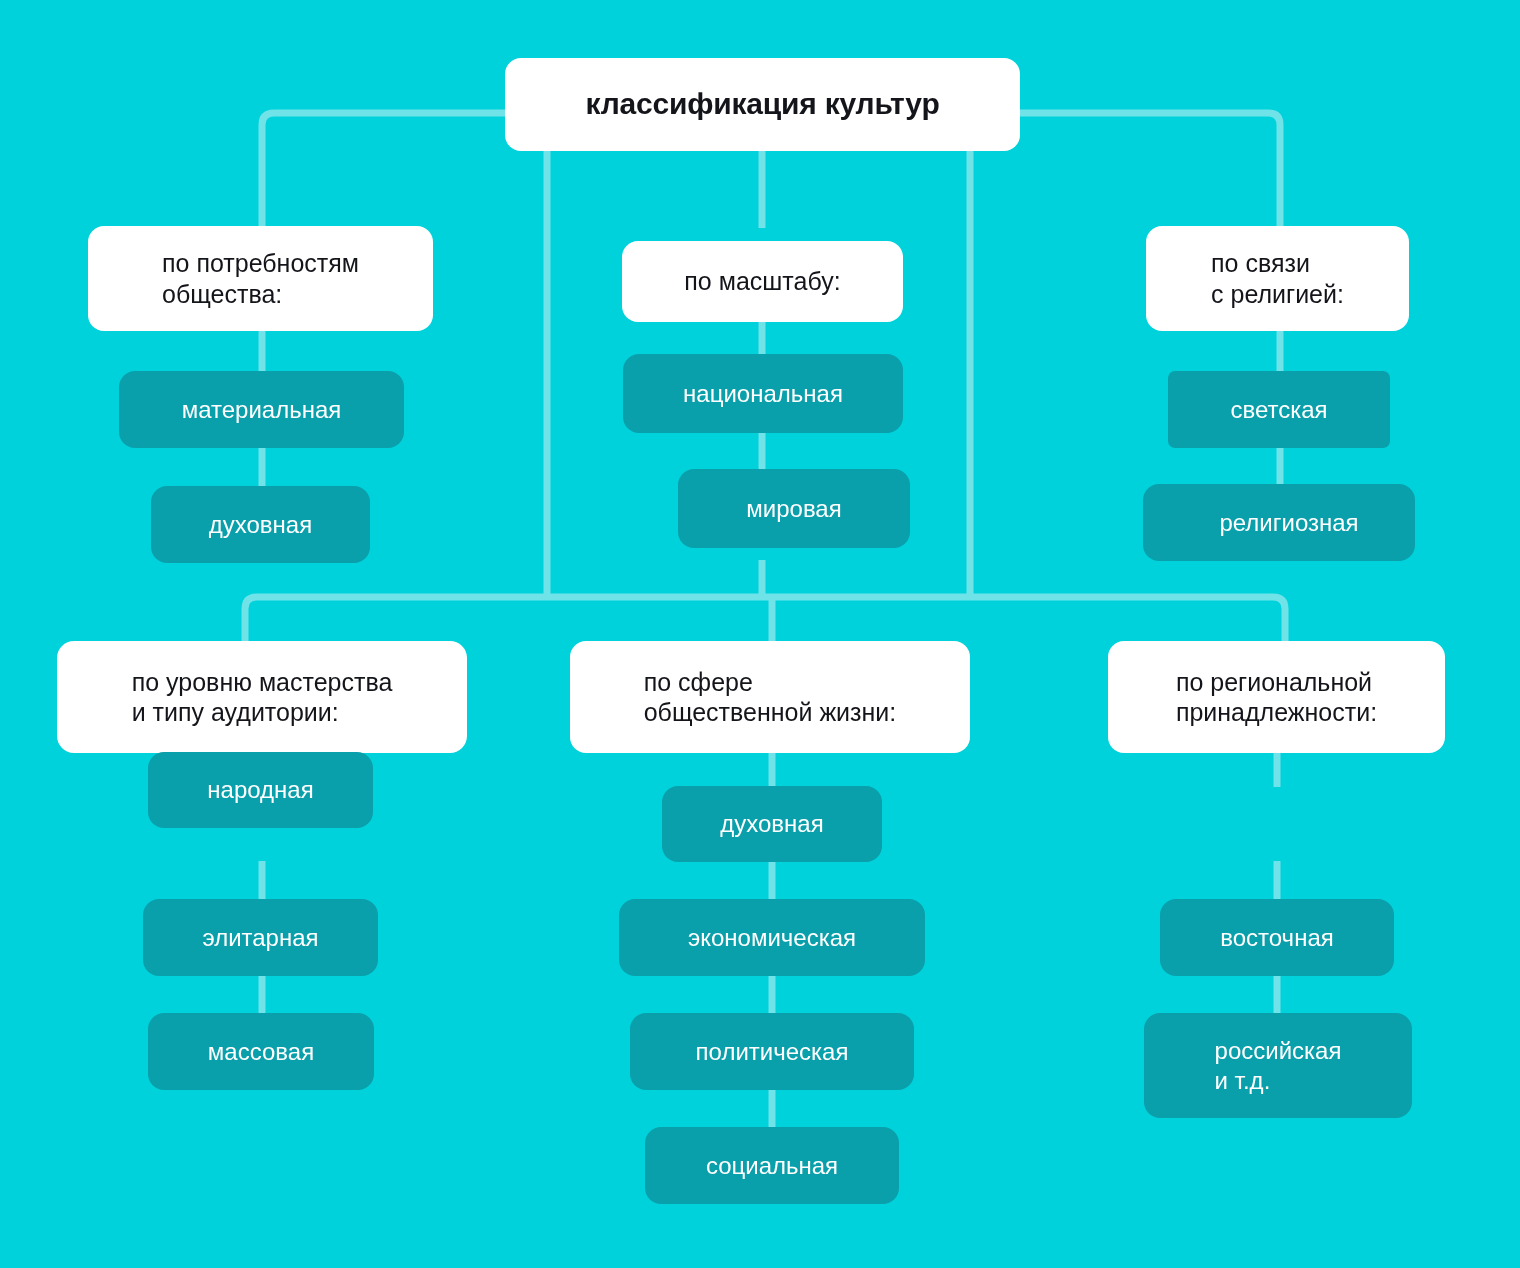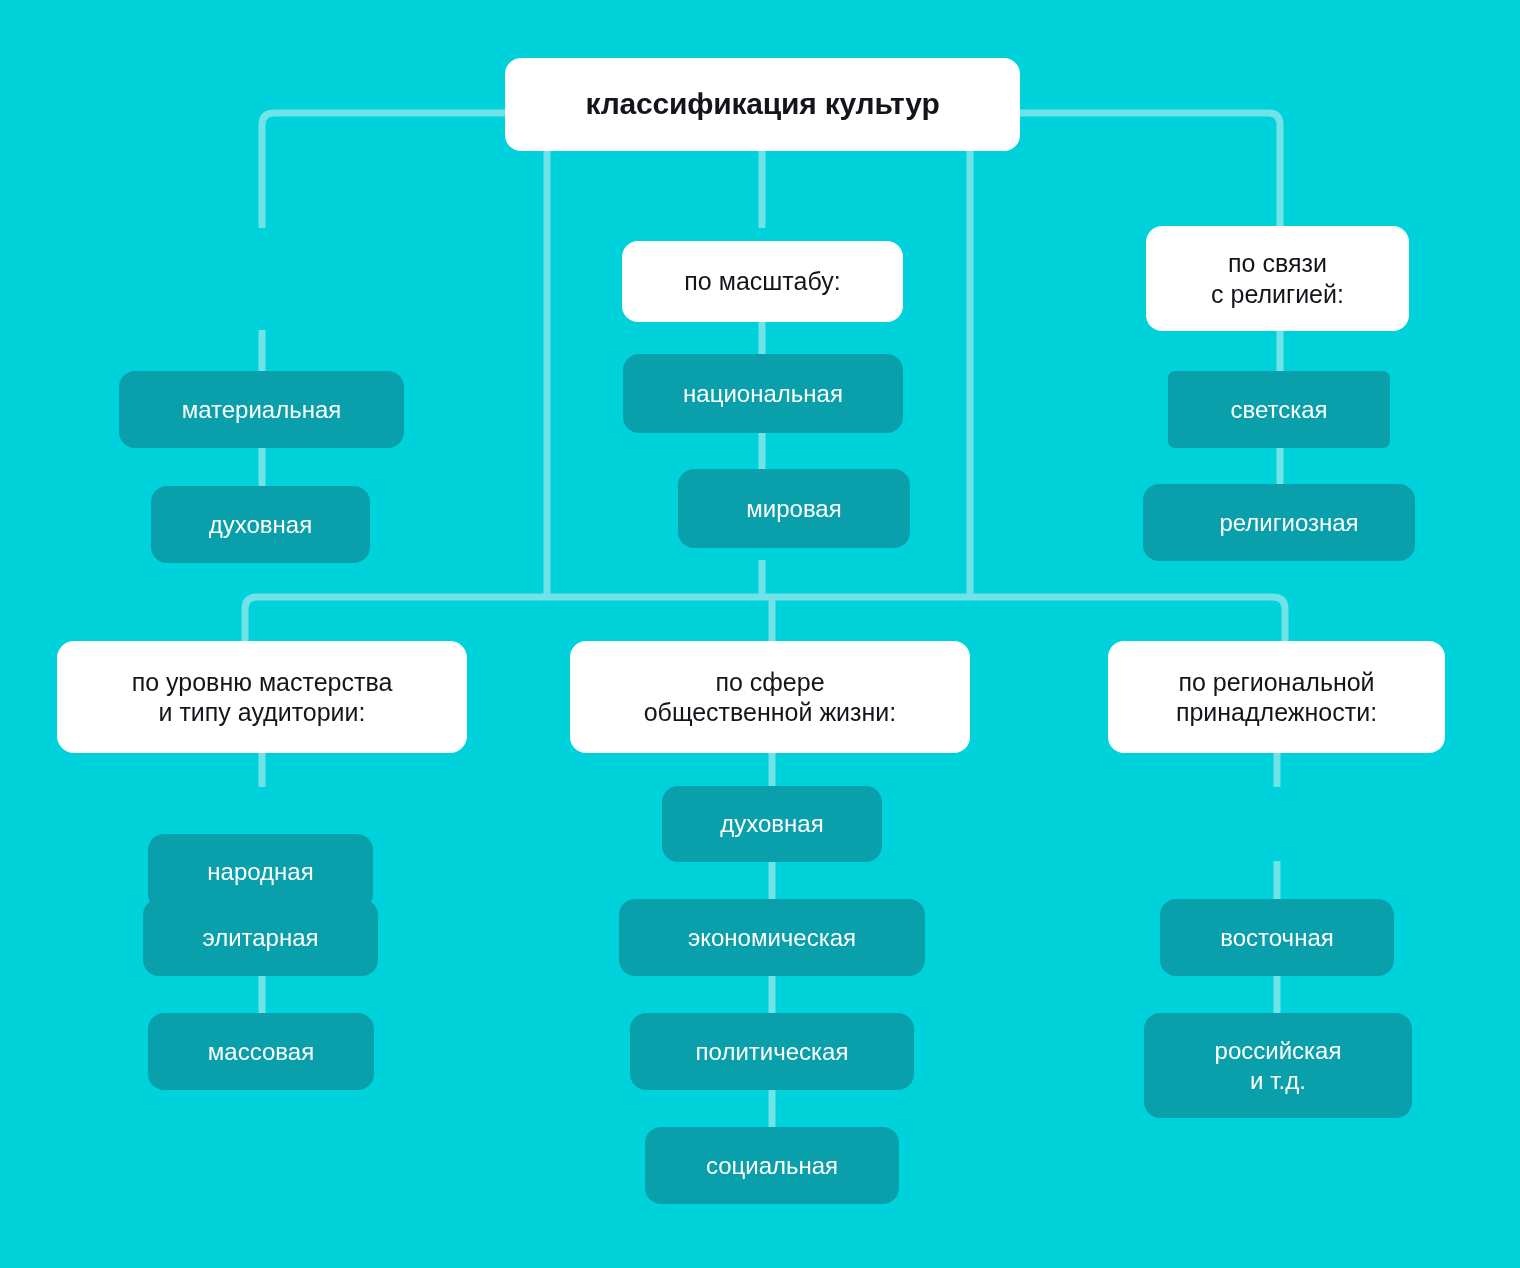--- a/index.html
+++ b/index.html
@@ -27,21 +27,21 @@
     width: 1520px;
     height: 1268px;
     pointer-events: none;
   }
   .node {
     position: absolute;
     box-sizing: border-box;
     display: flex;
     align-items: center;
     justify-content: center;
-    text-align: center;
+    text-align: left;
     line-height: 1.22;
     white-space: pre-line;
   }
   .root-node {
     background: #ffffff;
     color: #14151a;
     font-weight: bold;
     font-size: 30px;
     border-radius: 16px;
     letter-spacing: -0.2px;
@@ -99,20 +99,22 @@
       <path d="M772,1089 L772,1128"></path>
 
       <path d="M1277,753 L1277,787"></path>
       <path d="M1277,861 L1277,900"></path>
       <path d="M1277,975 L1277,1014"></path>
     </g>
   </svg>
 
   <div class="node root-node" style="left:505px; top:58px; width:515px; height:93px;">классификация культур</div>
 
+  <div class="node cat-node" style="left:88px; top:226px; width:345px; height:105px;">по потребностям
+общества:</div>
 
   <div class="node cat-node" style="left:622px; top:241px; width:281px; height:81px;">по масштабу:</div>
 
   <div class="node cat-node" style="left:1146px; top:226px; width:263px; height:105px;">по связи
 с религией:</div>
 
   <div class="node leaf-node" style="left:119px; top:371px; width:285px; height:77px;">материальная</div>
   <div class="node leaf-node" style="left:151px; top:486px; width:219px; height:77px;">духовная</div>
 
   <div class="node leaf-node" style="left:623px; top:354px; width:280px; height:79px;">национальная</div>
@@ -123,21 +125,21 @@
 
   <div class="node cat-node" style="left:57px; top:641px; width:410px; height:112px;border-radius:17px;">по уровню мастерства
 и типу аудитории:</div>
 
   <div class="node cat-node" style="left:570px; top:641px; width:400px; height:112px;">по сфере
 общественной жизни:</div>
 
   <div class="node cat-node" style="left:1108px; top:641px; width:337px; height:112px;">по региональной
 принадлежности:</div>
 
-  <div class="node leaf-node" style="left:148px; top:834px; width:225px; height:76px;">народная</div>
+  <div class="node leaf-node" style="left:148px; top:752px; width:225px; height:76px;">народная</div>
   <div class="node leaf-node" style="left:143px; top:899px; width:235px; height:77px;">элитарная</div>
   <div class="node leaf-node" style="left:148px; top:1013px; width:226px; height:77px;">массовая</div>
 
   <div class="node leaf-node" style="left:662px; top:786px; width:220px; height:76px;">духовная</div>
   <div class="node leaf-node" style="left:619px; top:899px; width:306px; height:77px;">экономическая</div>
   <div class="node leaf-node" style="left:630px; top:1013px; width:284px; height:77px;">политическая</div>
   <div class="node leaf-node" style="left:645px; top:1127px; width:254px; height:77px;">социальная</div>
 
   <div class="node leaf-node" style="left:1160px; top:899px; width:234px; height:77px;">восточная</div>
   <div class="node leaf-node" style="left:1144px; top:1013px; width:268px; height:105px;">российская

